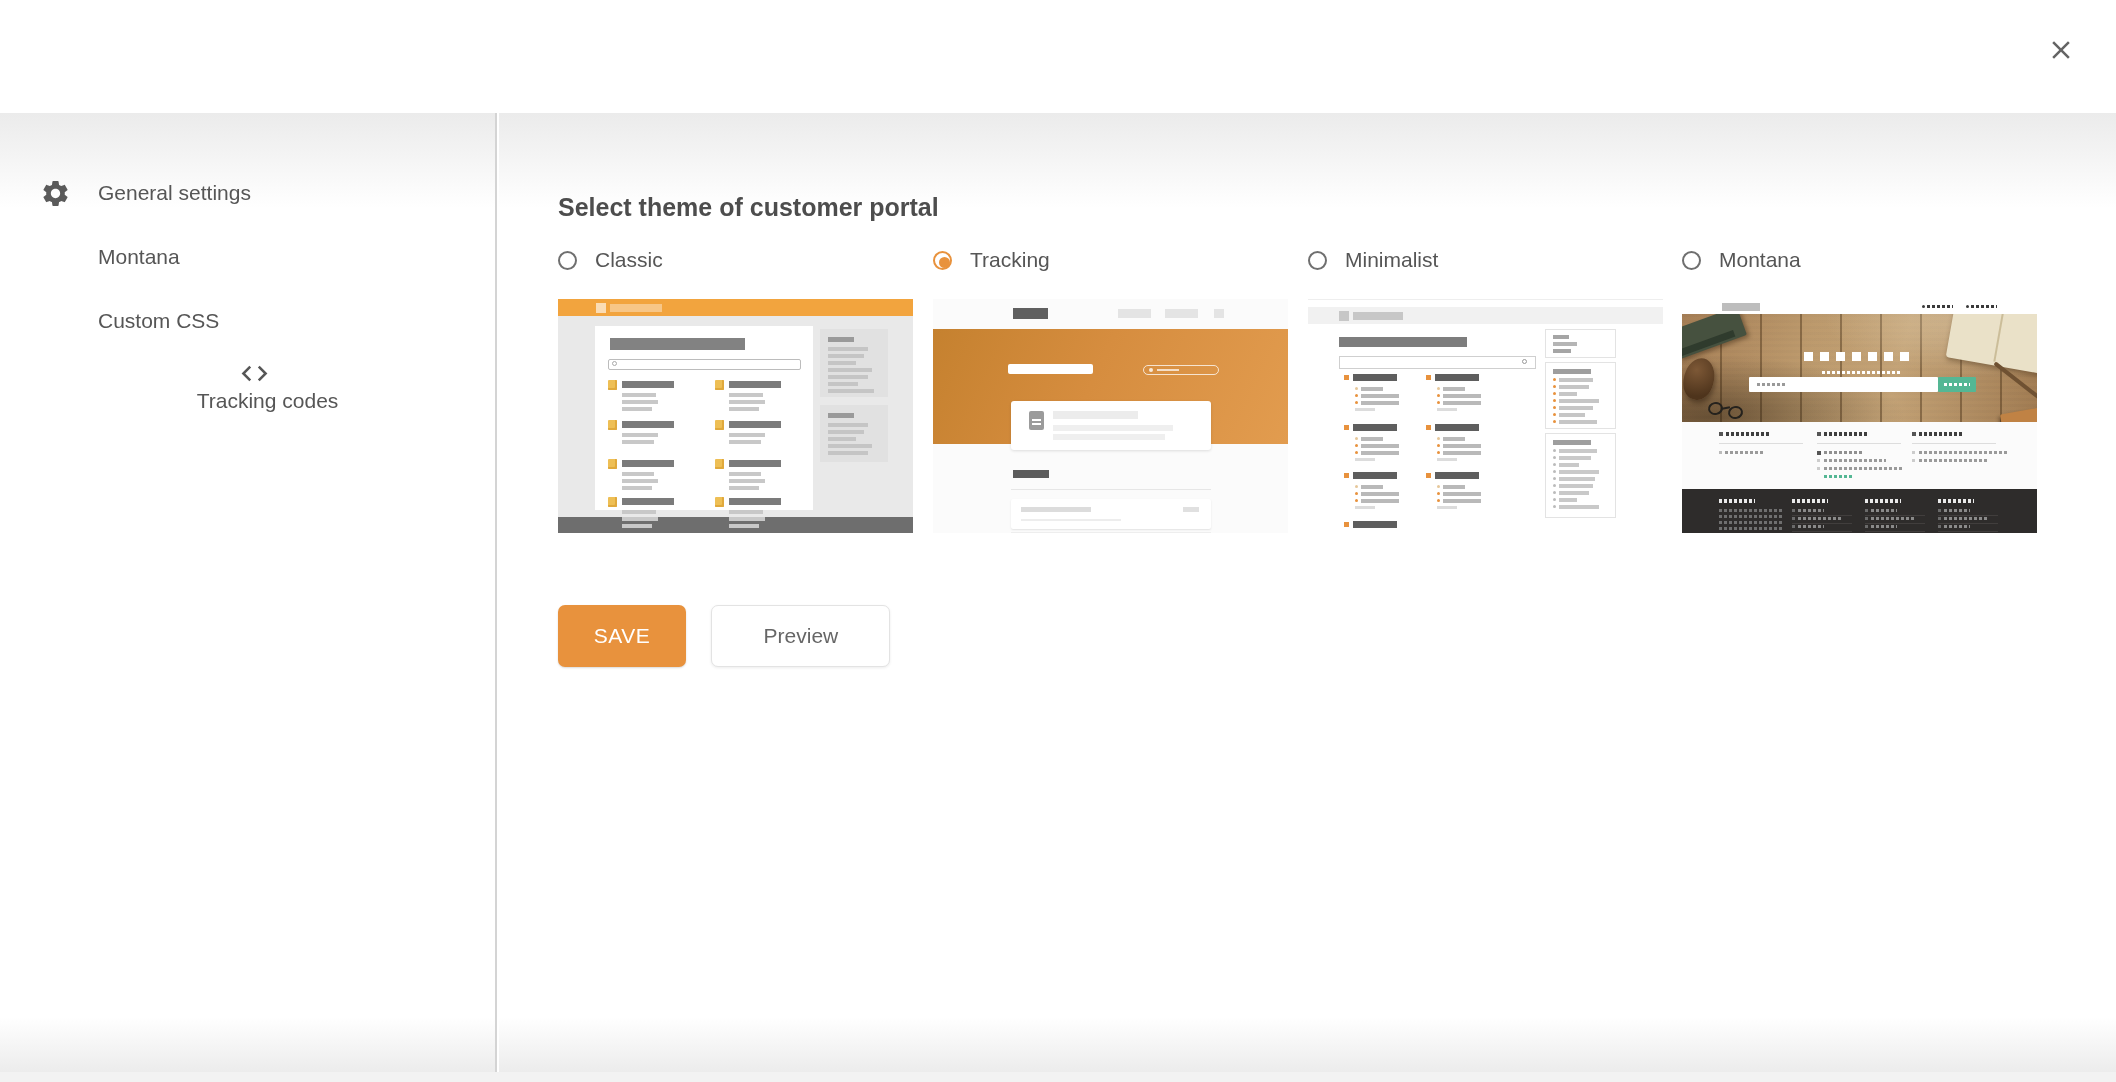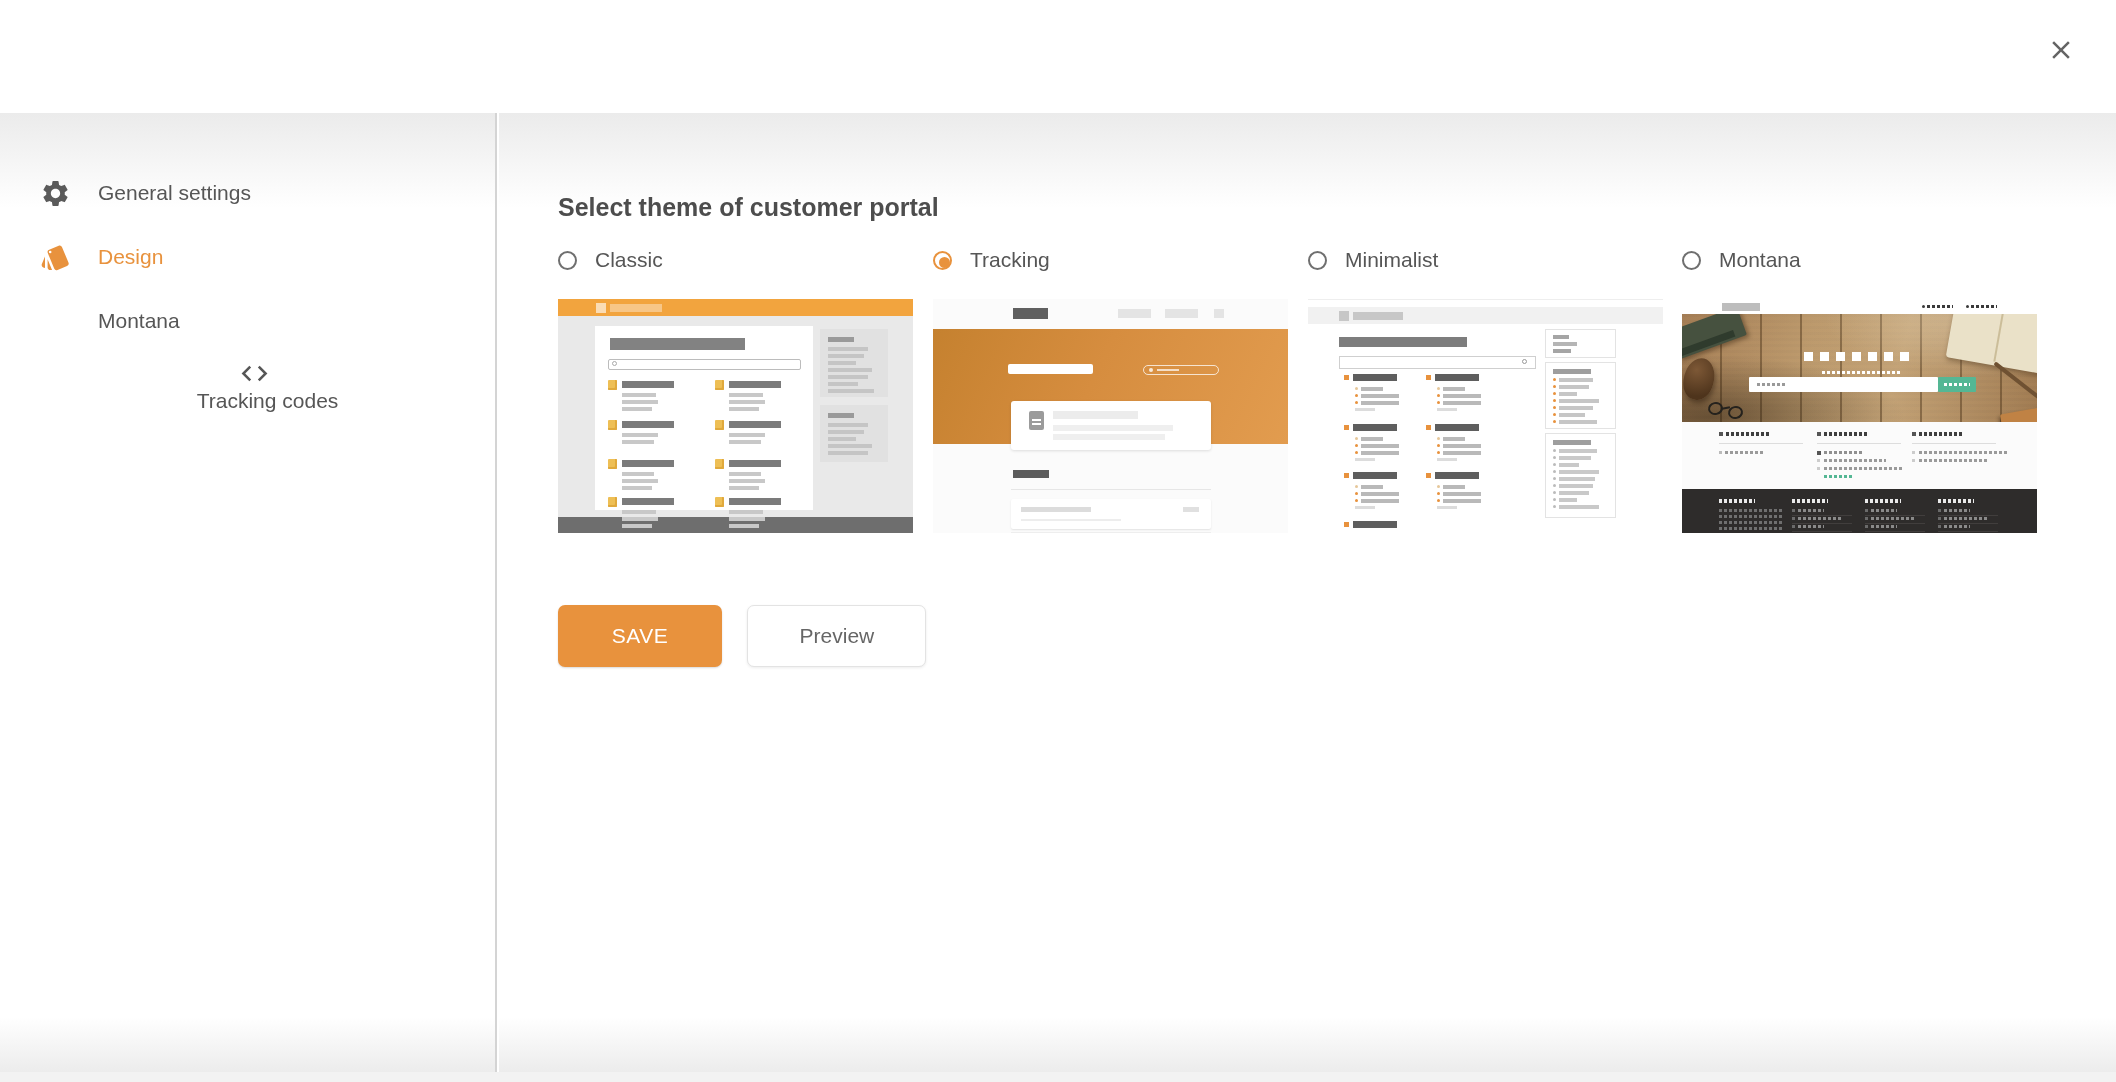--- a/index.html
+++ b/index.html
@@ -64,21 +64,21 @@
       radial-gradient(ellipse at 92% 5%, rgba(255,248,225,.35), rgba(0,0,0,0) 40%),
       repeating-linear-gradient(90deg, rgba(0,0,0,0) 0 38px, rgba(72,48,22,.45) 38px 40px),
       repeating-linear-gradient(0deg, rgba(125,92,52,.10) 0 3px, rgba(66,44,22,.08) 3px 6px),
       linear-gradient(105deg,#ab835a 0,#c4a173 35%,#ccab7e 60%,#a57f55 100%);
   }
   .dl { background-image:repeating-linear-gradient(90deg, currentColor 0 3px, rgba(0,0,0,0) 3px 5px); }
 
   
   .actions { position:absolute; left:59px; top:492px; height:62px; }
   .btn { font-family:"Liberation Sans", sans-serif; height:62px; border-radius:7px; font-size:21px; cursor:pointer; }
-  .btn-save { width:164px; background:var(--accent,#e8923d); color:#fff; border:none; letter-spacing:.5px; box-shadow:0 1px 2px rgba(0,0,0,.15); }
+  .btn-save { width:128px; background:var(--accent,#e8923d); color:#fff; border:none; letter-spacing:.5px; box-shadow:0 1px 2px rgba(0,0,0,.15); }
   .btn-preview { width:179px; margin-left:21px; background:#fff; color:#666; border:1px solid #e3e3e3; box-shadow:0 1px 3px rgba(0,0,0,.08); }
 </style>
 </head>
 <body>
 
 <div class="page">
 
   <header class="hdr">
     <button class="close-btn">
       <svg viewBox="0 0 24 24">
@@ -89,31 +89,27 @@
 
   <nav class="sidebar">
     <div class="side-item">
       <span class="islot">
         <svg class="gear-svg" viewBox="0 0 24 24">
             <path d="M19.14 12.94c.04-.3.06-.61.06-.94 0-.32-.02-.64-.07-.94l2.03-1.58c.18-.14.23-.41.12-.61l-1.92-3.32c-.12-.22-.37-.29-.59-.22l-2.39.96c-.5-.38-1.03-.7-1.62-.94l-.36-2.54c-.04-.24-.24-.41-.48-.41h-3.84c-.24 0-.43.17-.47.41l-.36 2.54c-.59.24-1.13.57-1.62.94l-2.39-.96c-.22-.08-.47 0-.59.22L2.74 8.87c-.12.21-.08.47.12.61l2.03 1.58c-.05.3-.09.63-.09.94s.02.64.07.94l-2.03 1.58c-.18.14-.23.41-.12.61l1.92 3.32c.12.22.37.29.59.22l2.39-.96c.5.38 1.03.7 1.62.94l.36 2.54c.05.24.24.41.48.41h3.84c.24 0 .44-.17.47-.41l.36-2.54c.59-.24 1.13-.56 1.62-.94l2.39.96c.22.08.47 0 .59-.22l1.92-3.32c.12-.22.07-.47-.12-.61l-2.01-1.58zM12 15.6c-1.98 0-3.6-1.62-3.6-3.6s1.62-3.6 3.6-3.6 3.6 1.62 3.6 3.6-1.62 3.6-3.6 3.6z"></path>
           </svg>
       </span>
       <span class="lbl">General settings</span>
     </div>
-    <div class="side-item active">
-      <span class="islot">
-        <svg class="style-svg" viewBox="0 0 24 24">
-            <path d="M2.53 19.65l1.34.56v-9.03l-2.43 5.86c-.41 1.02.08 2.19 1.09 2.61zm19.5-3.7L17.07 3.98a2.013 2.013 0 0 0-1.81-1.23c-.26 0-.53.04-.79.15L7.1 5.95a1.999 1.999 0 0 0-1.08 2.6l4.96 11.97a2.02 2.02 0 0 0 2.6 1.08l7.36-3.05a1.994 1.994 0 0 0 1.09-2.6zM7.88 8.75a1 1 0 1 1 0-2 1 1 0 0 1 0 2zm-2 11c0 1.1.9 2 2 2h1.45l-3.45-8.34v6.34z"></path>
-          </svg>
-      </span>
-      <span class="lbl">Design</span>
-    </div>
     <div class="side-item">
       <span class="islot"></span>
       <span class="lbl">Montana</span>
+    </div>
+    <div class="side-item">
+      <span class="islot"></span>
+      <span class="lbl">Custom CSS</span>
     </div>
     <div class="side-item last">
       <span class="islot">
         <svg class="code-svg" viewBox="0 0 24 24">
             <path d="M9.4 16.6 4.8 12l4.6-4.6L8 6l-6 6 6 6 1.4-1.4zm5.2 0 4.6-4.6-4.6-4.6L16 6l6 6-6 6-1.4-1.4z"></path>
           </svg>
       </span>
       <span class="lbl">Tracking codes</span>
     </div>
   </nav>

